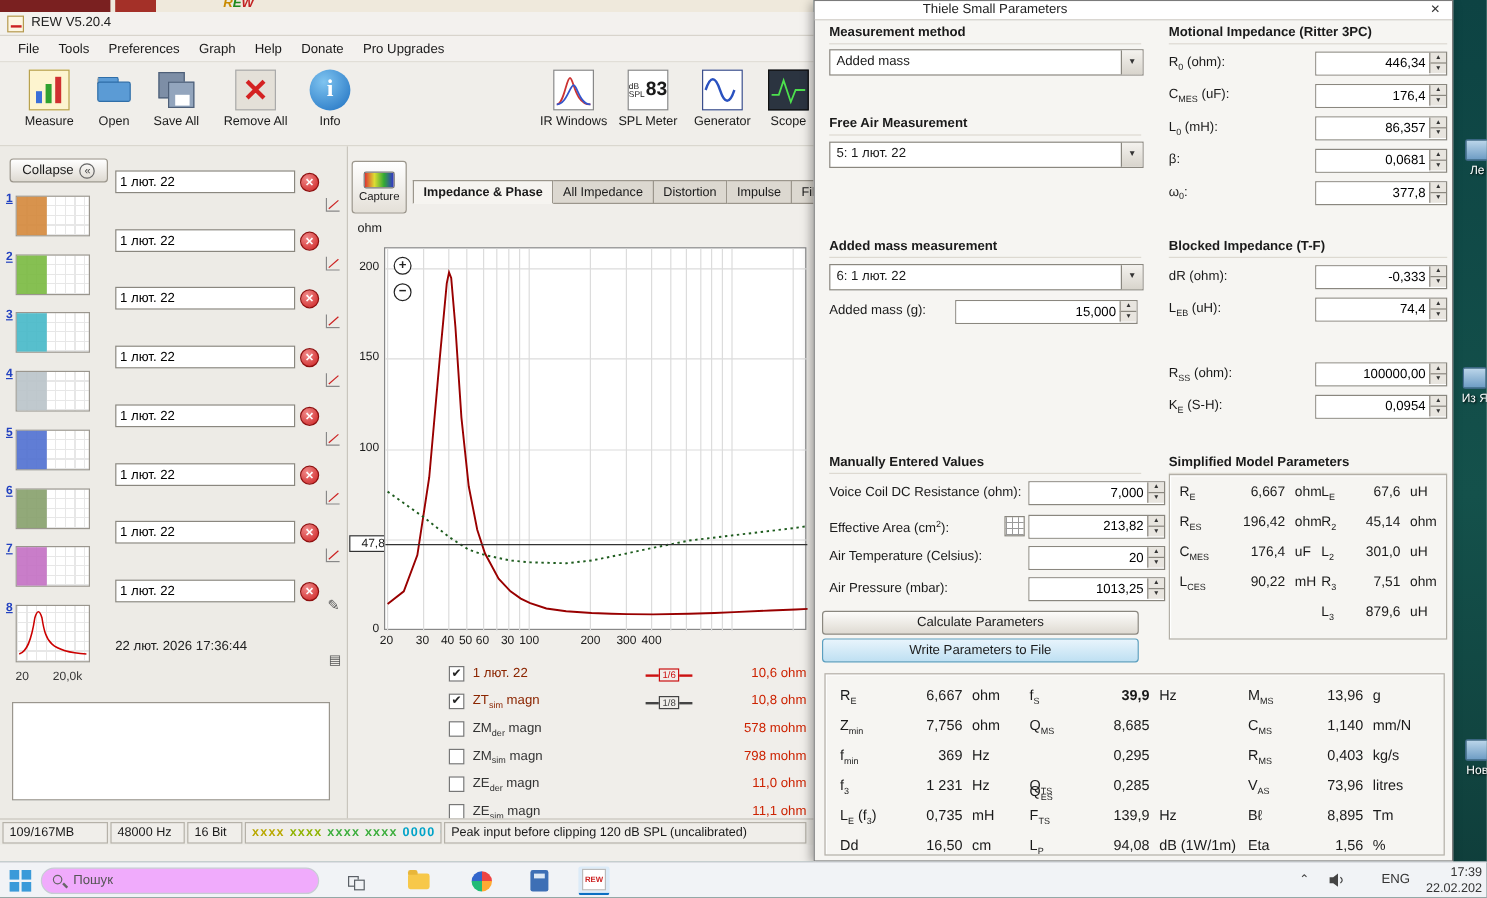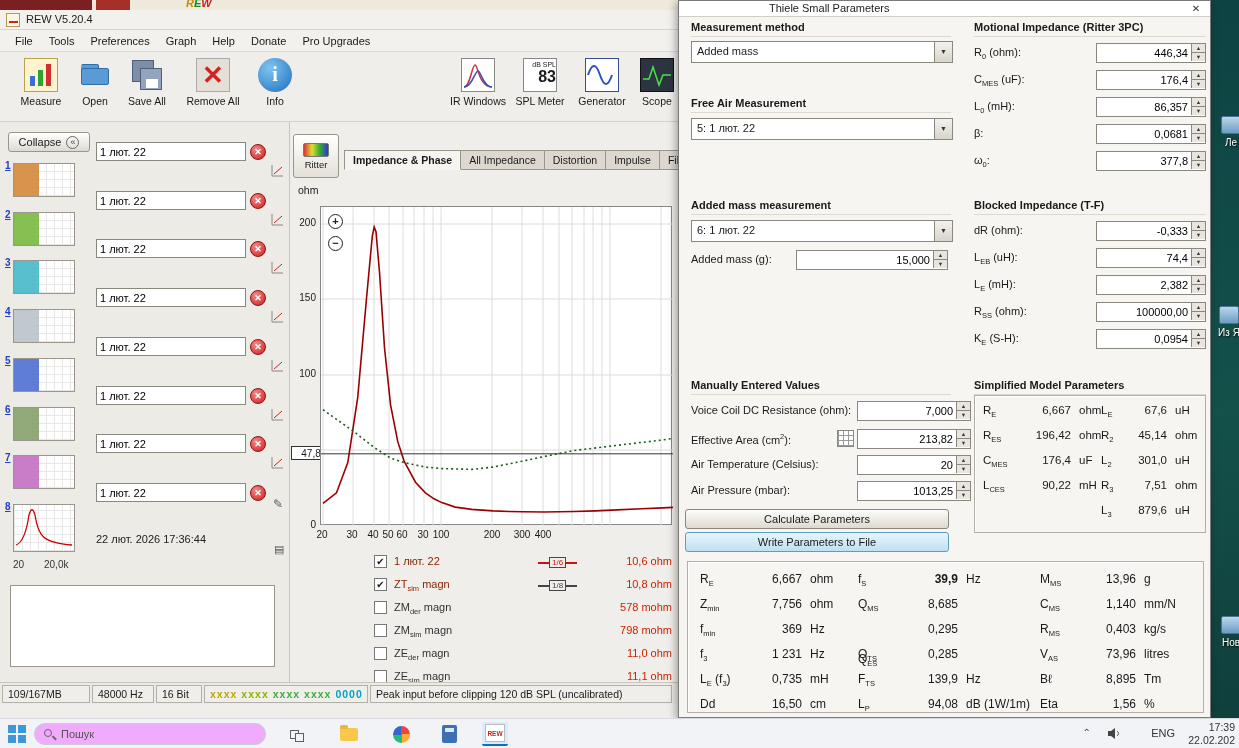--- a/index.html
+++ b/index.html
@@ -34,21 +34,21 @@
   .ic-open{background:transparent;}
   .ic-open .back{position:absolute;left:3px;top:10px;width:28px;height:17px;background:#5b9bd5;border:1px solid #2f6ea8;border-radius:2px;}
   .ic-open .tab{position:absolute;left:3px;top:6px;width:12px;height:6px;background:#5b9bd5;border:1px solid #2f6ea8;border-radius:2px 2px 0 0;}
   .ic-save .d1{position:absolute;left:2px;top:2px;width:22px;height:22px;background:#7d8ea6;border:1px solid #4e5f78;}
   .ic-save .d2{position:absolute;left:10px;top:10px;width:22px;height:22px;background:#93a5bd;border:1px solid #4e5f78;}
   .ic-save .d2 i{position:absolute;left:5px;top:10px;width:12px;height:9px;background:#fff;}
   .ic-remove{background:#e4e0d8;border:1px solid #aaa;}
   .ic-remove .x{position:absolute;left:0;top:0;width:100%;height:100%;color:#d42222;font-size:26px;font-weight:bold;line-height:32px;text-align:center;}
   .ic-info{border-radius:50%;background:radial-gradient(circle at 35% 30%,#7fc4f0,#1d6fc0);color:#fff;font-weight:bold;font-size:20px;text-align:center;line-height:33px;font-family:"Liberation Serif",serif;}
   .ic-irw{background:#fff;border:1px solid #888;}
-  .ic-spl{background:#fff;border:1px solid #888;display:flex;flex-direction:column;align-items:flex-end;}
+  .ic-spl{background:#fff;border:1px solid #888;display:flex;flex-direction:row;align-items:center;}
   .ic-spl .u{font-size:7px;margin-top:2px;} .ic-spl .v{font-size:16px;font-weight:bold;line-height:18px;}
   .ic-gen{background:#fff;border:1px solid #3a4e8c;}
   .ic-scope{background:#2b3440;border:1px solid #111;}
   
   .sidebar{position:absolute;left:0;top:112px;width:290px;height:572px;background:#edebe6;border-right:1px solid #c9c5bd;}
   .collapse-btn{position:absolute;left:8px;top:10px;width:82px;height:20px;background:linear-gradient(#fff,#dedad2);border:1px solid #9b968c;border-radius:3px;display:flex;align-items:center;justify-content:center;gap:5px;font-size:11px;}
   .collapse-btn .cir{width:13px;height:13px;border:1px solid #666;border-radius:50%;font-size:9px;line-height:11px;text-align:center;color:#444;}
   .meas-row{position:absolute;left:0;width:290px;height:49px;}
   .meas-num{position:absolute;left:5px;top:20px;color:#2241c0;font-size:10px;font-weight:bold;text-decoration:underline;}
   .meas-input{position:absolute;left:96px;top:2px;width:150px;height:19px;border:1px solid #8a877f;background:#fff;font-size:11px;padding:0 3px;font-family:"Liberation Sans",sans-serif;}
@@ -374,21 +374,21 @@
       <div class="meas-range" style="left:13px;">20</div>
       <div class="meas-range" style="left:44px;">20,0k</div>
     </div>
 
     <div class="notes-box"></div>
   </div>
 
   <div class="grapharea">
     <div class="capture-btn">
       <div class="cap-ic"></div>
-      <div class="lbl">Ritter</div>
+      <div class="lbl">Capture</div>
     </div>
 
     <div class="tabs">
       <span class="tab sel">Impedance &amp; Phase</span>
       <span class="tab">All Impedance</span>
       <span class="tab">Distortion</span>
       <span class="tab">Impulse</span>
       <span class="tab">Filtered IR</span>
     </div>
 
@@ -619,30 +619,20 @@
         <div class="spinbtns">
           <div class="sb sb-up"></div>
           <div class="sb sb-dn"></div>
         </div>
       </div>
   </div>
   <div class="drow" style="left:295px;top:247px;width:232px;">
     <span class="flabel">L<sub>EB</sub> (uH):</span>
     <div class="spin" style="left:122px;top:0;width:110px;">
         <input value="74,4" style="">
-        <div class="spinbtns">
-          <div class="sb sb-up"></div>
-          <div class="sb sb-dn"></div>
-        </div>
-      </div>
-  </div>
-  <div class="drow" style="left:295px;top:274px;width:232px;">
-    <span class="flabel">L<sub>E</sub> (mH):</span>
-    <div class="spin" style="left:122px;top:0;width:110px;">
-        <input value="2,382" style="">
         <div class="spinbtns">
           <div class="sb sb-up"></div>
           <div class="sb sb-dn"></div>
         </div>
       </div>
   </div>
   <div class="drow" style="left:295px;top:301px;width:232px;">
     <span class="flabel">R<sub>SS</sub> (ohm):</span>
     <div class="spin" style="left:122px;top:0;width:110px;">
         <input value="100000,00" style="">

